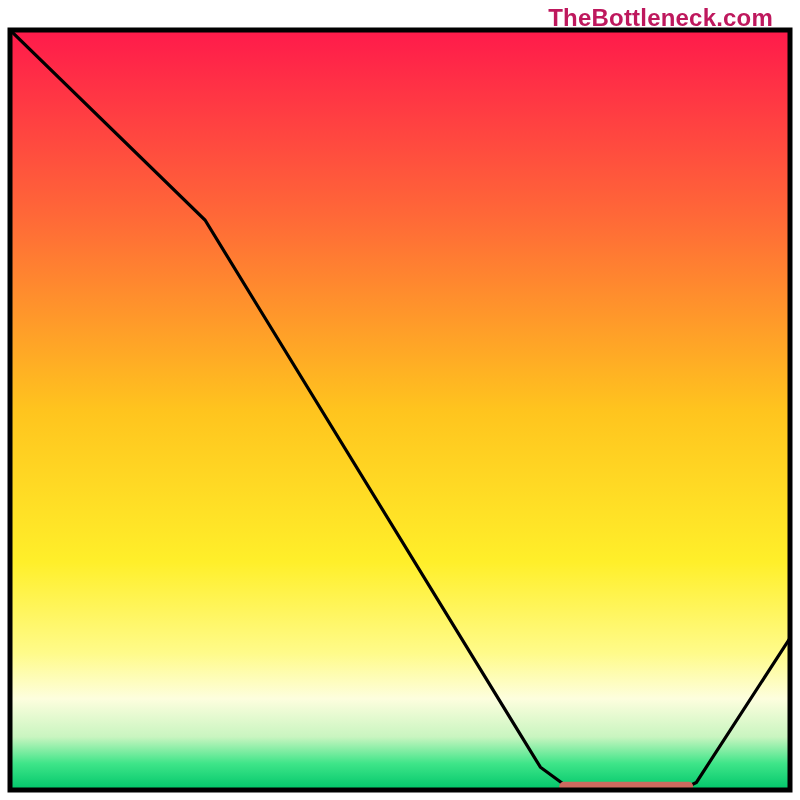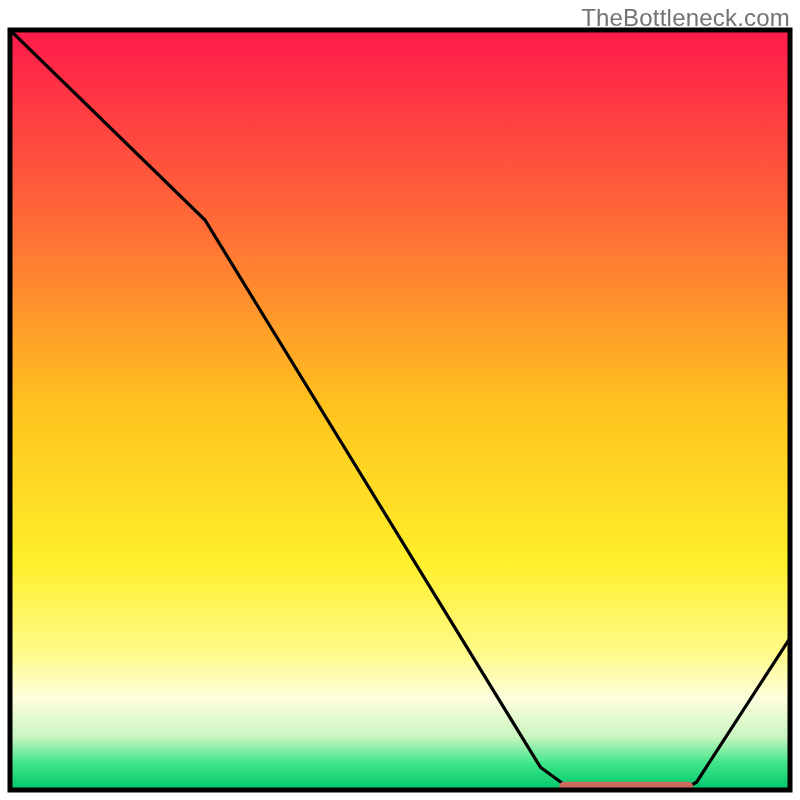--- a/index.html
+++ b/index.html
@@ -12,24 +12,24 @@
     background: #fff;
   }
   .wrap {
     position: relative;
     width: 800px;
     height: 800px;
   }
   .watermark {
     position: absolute;
     top: 4px;
-    right: 10px;
-    color: #737373;
+    right: 27px;
+    color: #be185d;
     font-size: 24px;
-    font-weight: 400;
+    font-weight: 700;
     letter-spacing: 0.2px;
     z-index: 3;
   }
   svg {
     display: block;
   }
 </style>
 </head>
 <body>
 

